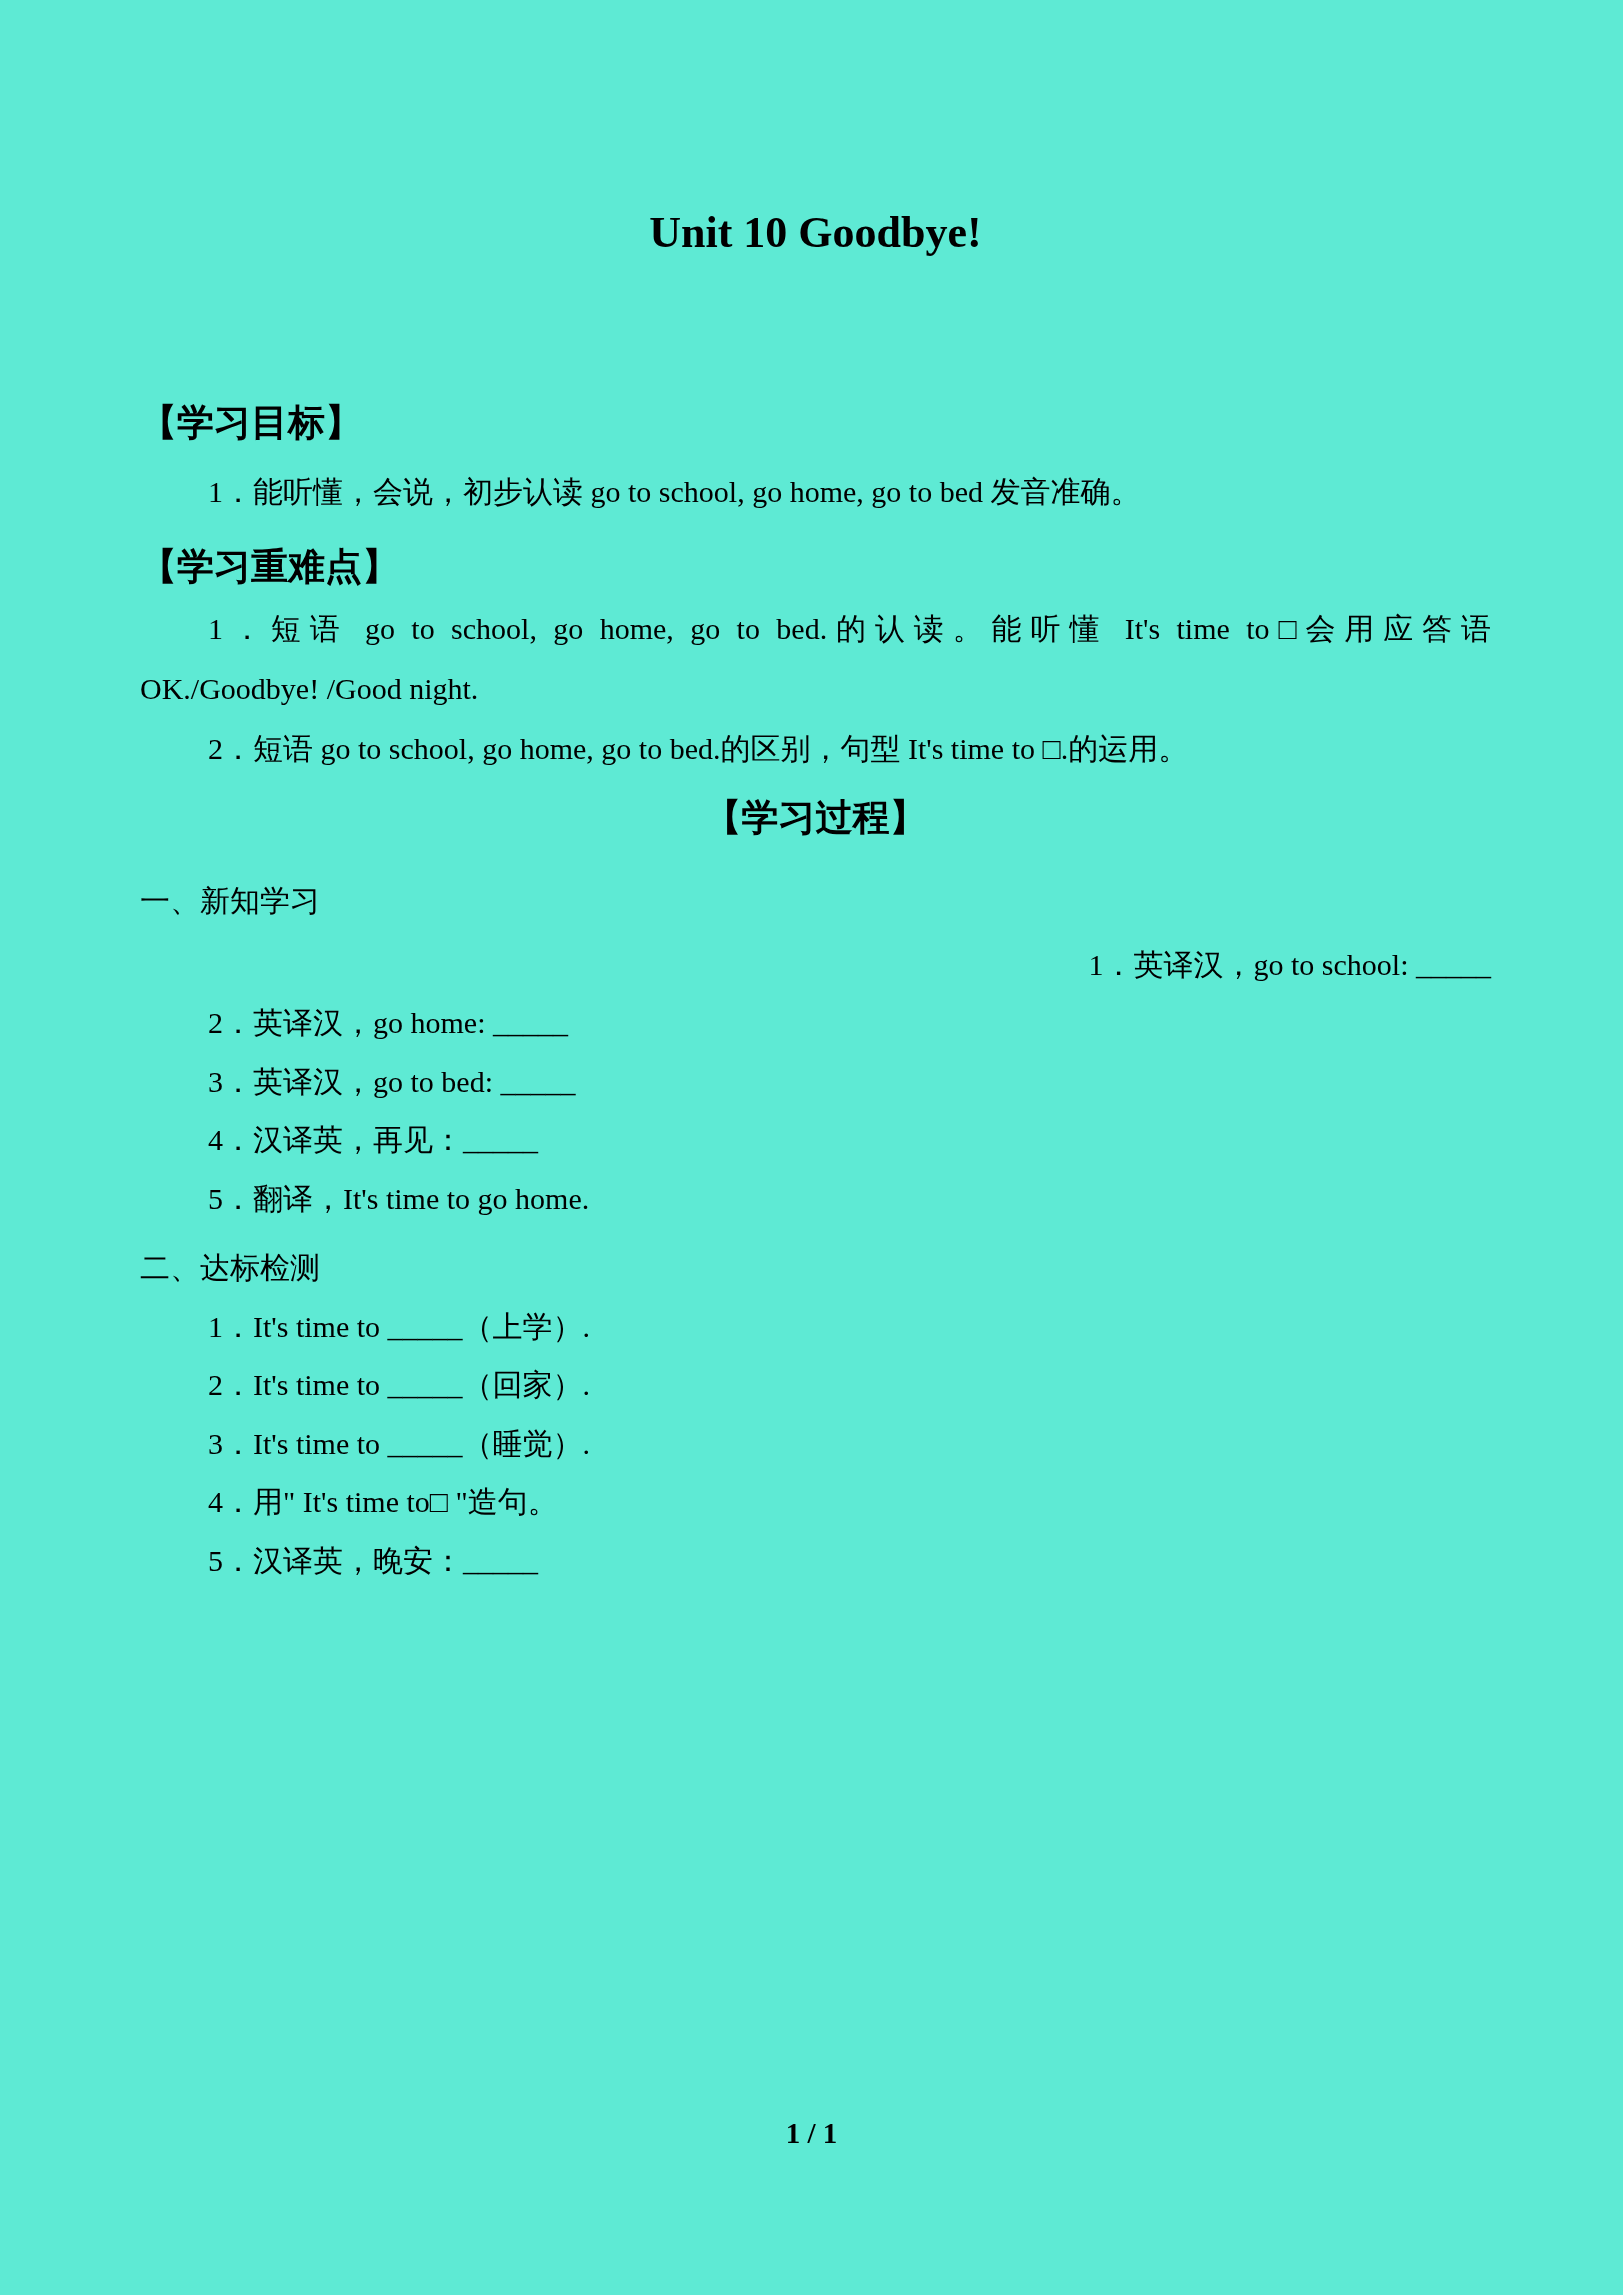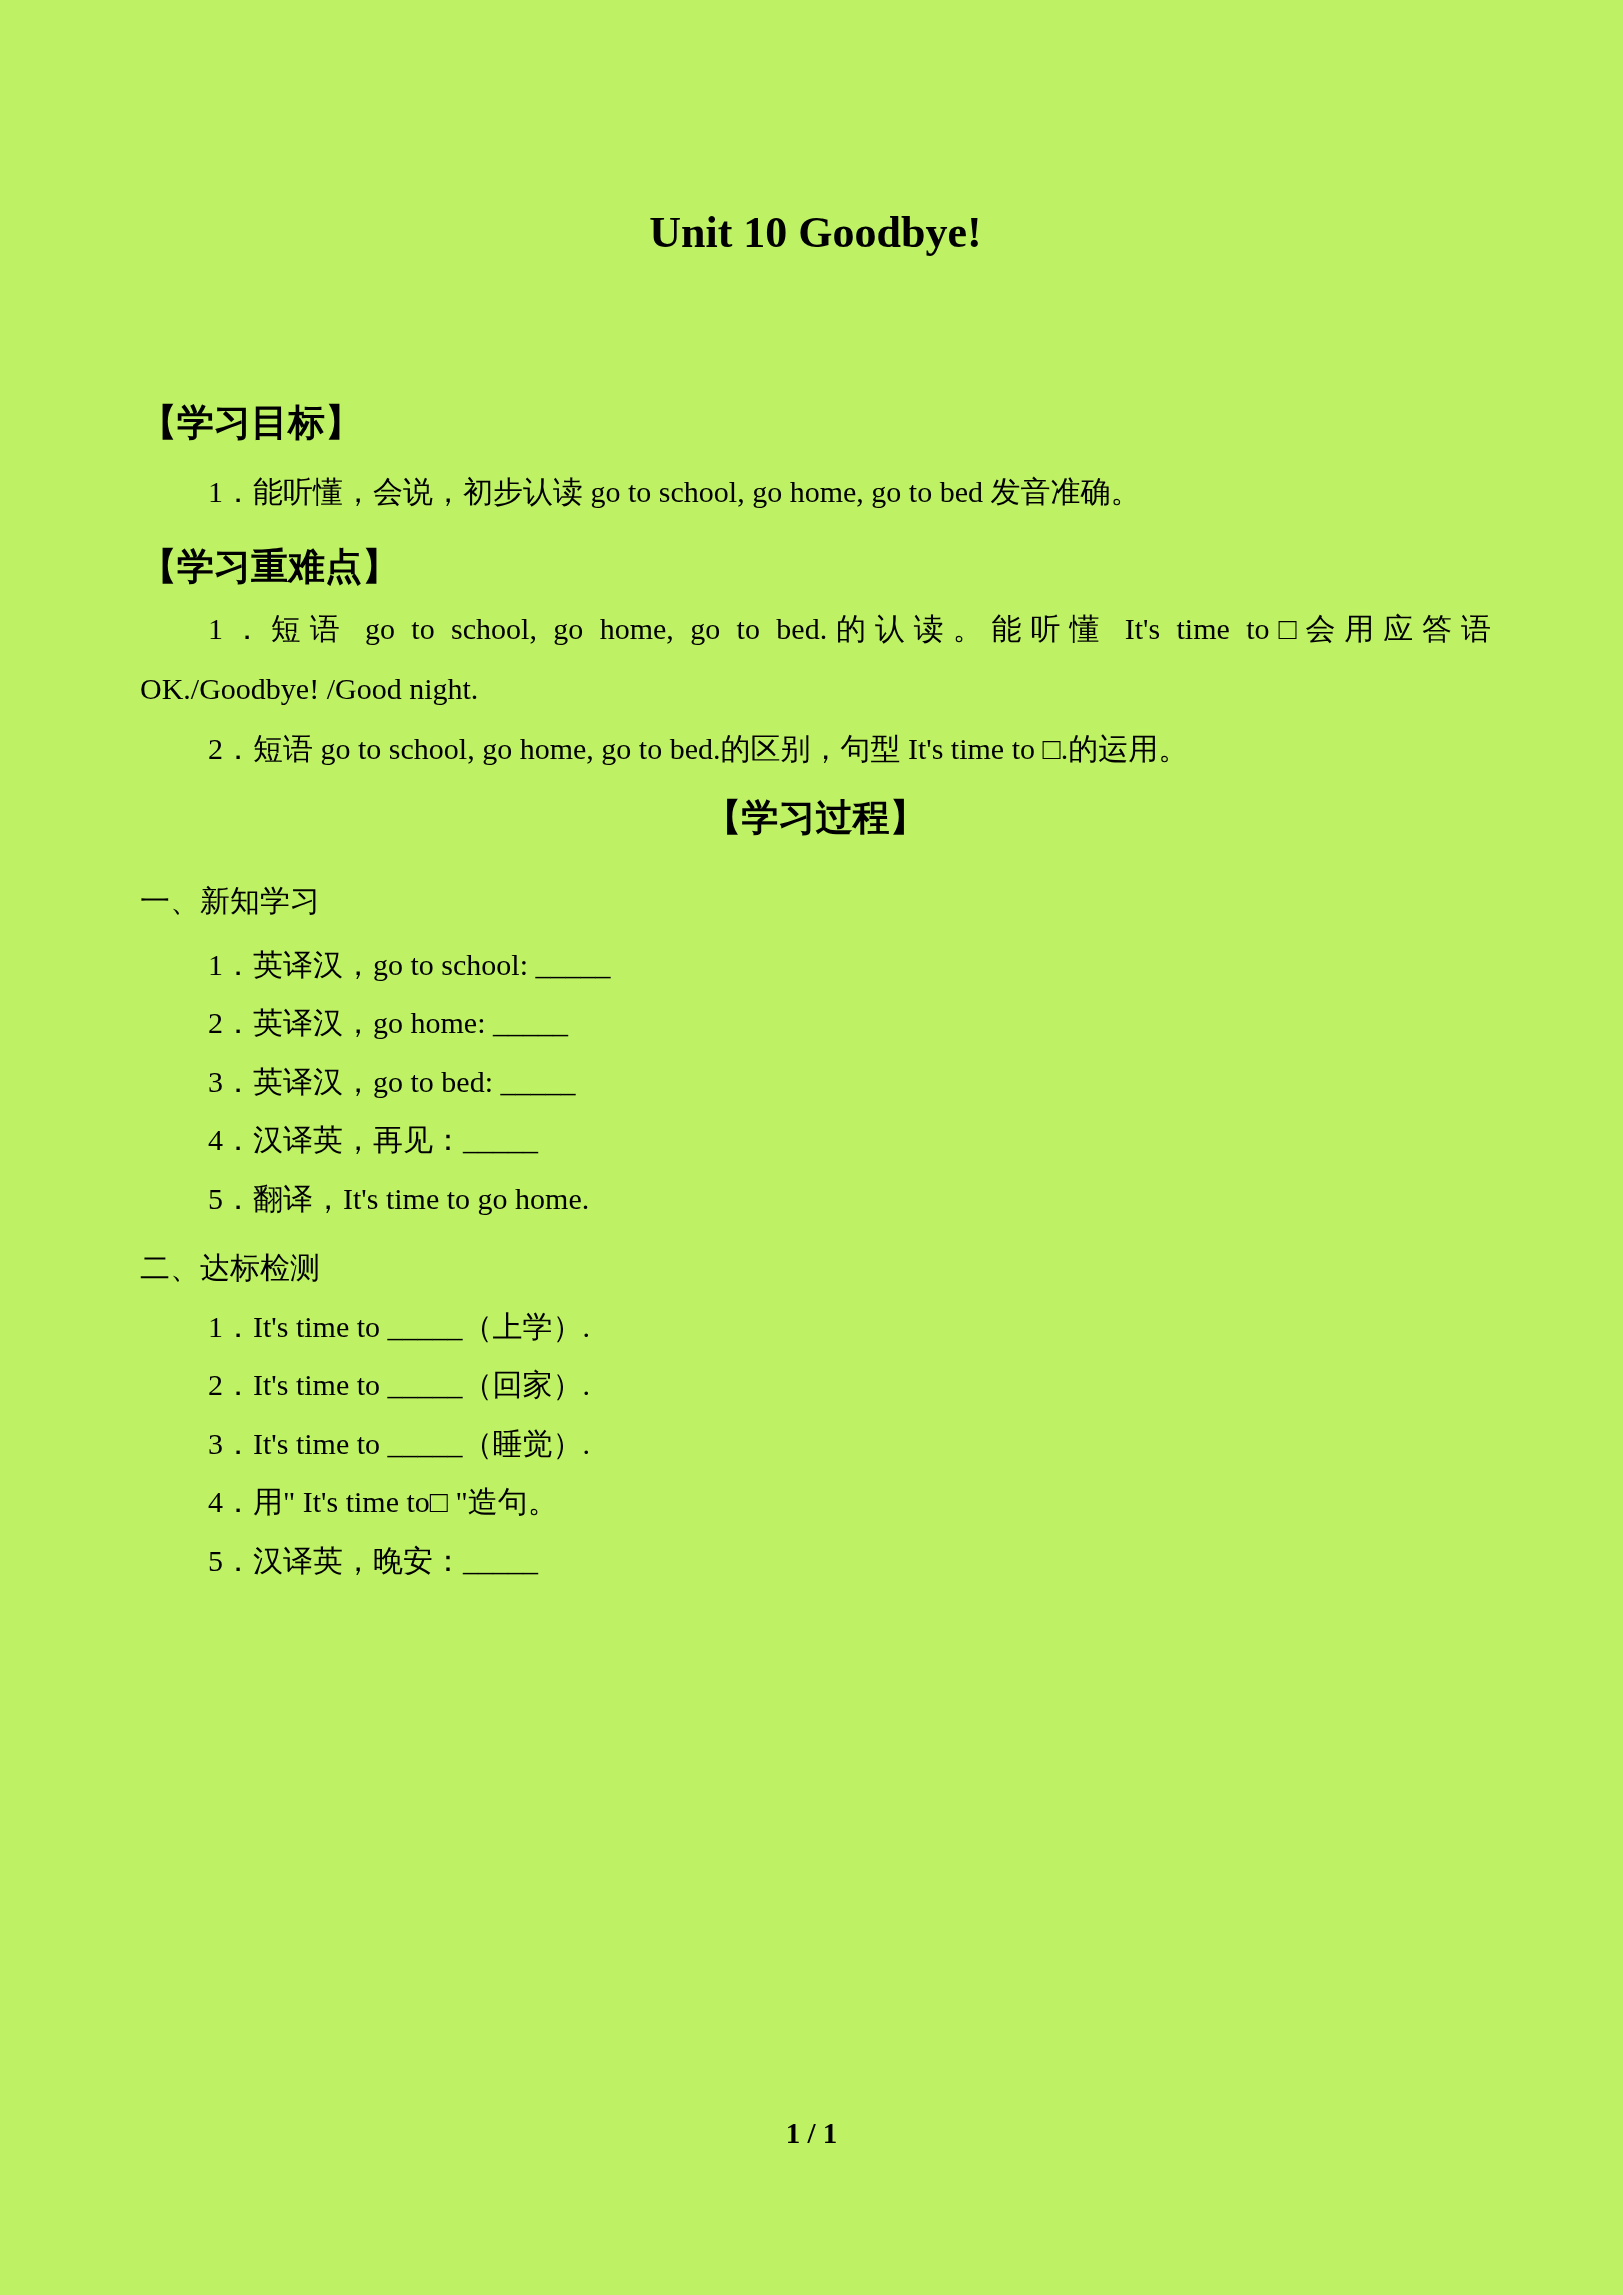--- a/index.html
+++ b/index.html
@@ -1,20 +1,20 @@
 <!DOCTYPE html>
 <html style="font-size:11px"><head>
 <meta charset="utf-8">
 <style>
   html, body { margin: 0; padding: 0; background: #888; }
   .page {
     position: relative;
     width: 1623px;
     height: 2295px;
-    background: #bef264;
+    background: #5eead4;
     color: #000000;
     font-family: "Liberation Serif", "DejaVu Serif", serif;
     overflow: hidden;
   }
   .content {
     position: absolute;
     left: 140px;
     top: 0;
     width: 1351px;
   }
@@ -73,21 +73,21 @@
     <div class="body-line justified" style="margin-top: 20.5px;">1．短语 go to school, go home, go to bed.的认读。能听懂 It's time to□会用应答语</div>
 
     <div class="body-line" style="margin-top: 22px;">OK./Goodbye! /Good night.</div>
 
     <div class="body-line indent" style="margin-top: 22px;">2．短语 go to school, go home, go to bed.的区别，句型 It's time to □.的运用。</div>
 
     <div class="section-heading" style="margin-top: 27px; text-align: center;">【学习过程】</div>
 
     <div class="body-line" style="margin-top: 42px;">一、新知学习</div>
 
-    <div class="body-line indent" style="margin-top: 26px;">1．英译汉，go to school: _____</div>
+    <div class="body-line indent" style="margin-top: 26px; text-align: right;">1．英译汉，go to school: _____</div>
 
     <div class="body-line indent" style="margin-top: 20.5px;">2．英译汉，go home: _____</div>
 
     <div class="body-line indent" style="margin-top: 20.5px;">3．英译汉，go to bed: _____</div>
 
     <div class="body-line indent" style="margin-top: 20.5px;">4．汉译英，再见：_____</div>
 
     <div class="body-line indent" style="margin-top: 20.5px;">5．翻译，It's time to go home.</div>
 
     <div class="body-line" style="margin-top: 31px;">二、达标检测</div>

